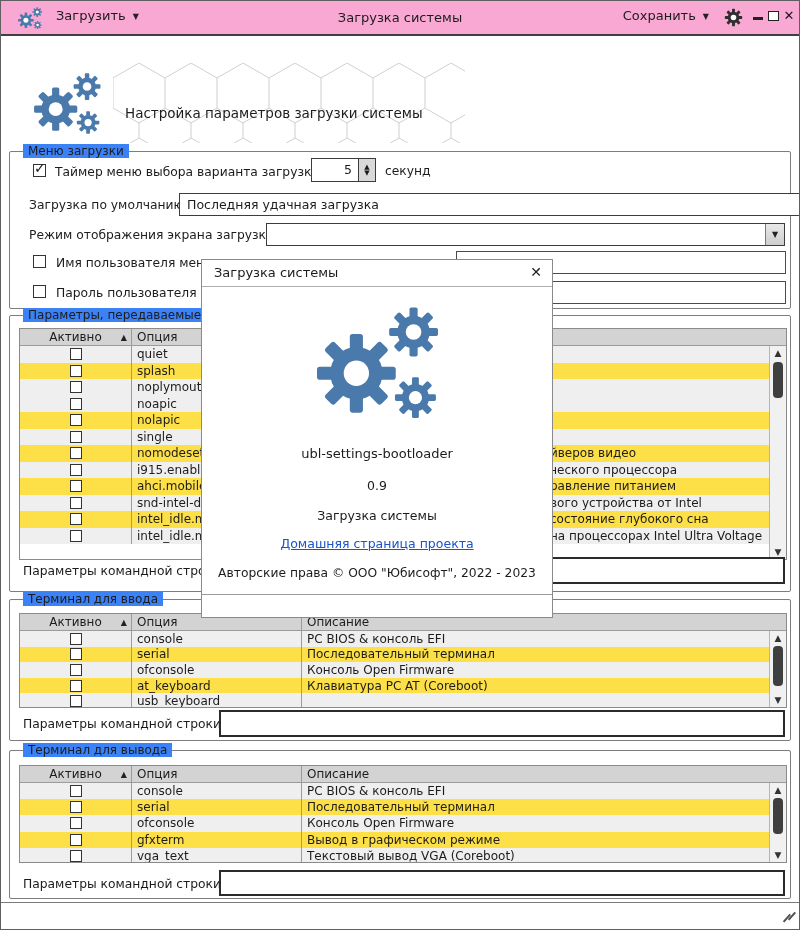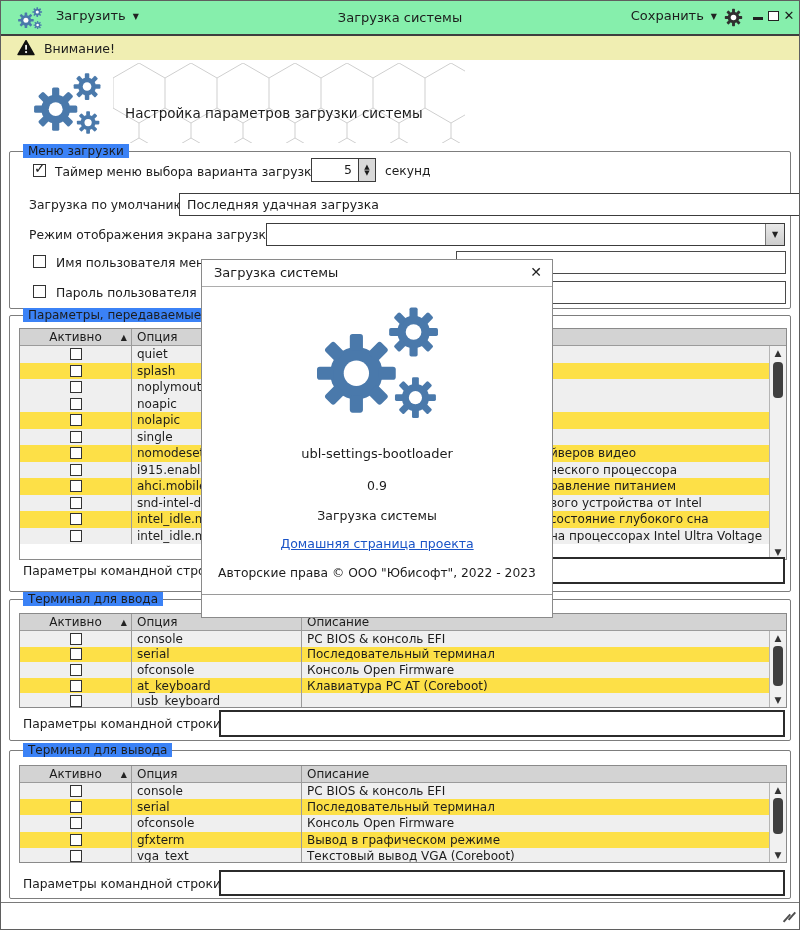--- a/index.html
+++ b/index.html
@@ -1,20 +1,20 @@
 <!DOCTYPE html>
 <html lang="ru"><head>
 <meta charset="utf-8">
 <style>
   html,body{margin:0;padding:0;background:#e8e8e8;}
   .app{position:relative;width:800px;height:930px;background:#fff;border:1px solid #5f5f5f;
        box-sizing:border-box;overflow:hidden;font-family:"DejaVu Sans",sans-serif;color:#1c1c1c;}
   .abs{position:absolute;}
   
-  .toolbar{position:absolute;left:0;top:0;right:0;height:33px;background:#86efac;border-bottom:2px solid #3f3f3f;padding-left:26px;}
+  .toolbar{position:absolute;left:0;top:0;right:0;height:33px;background:#f9a8d4;border-bottom:2px solid #3f3f3f;padding-left:26px;}
   .tb-btn{position:absolute;top:7px;font-size:13px;cursor:default;display:flex;align-items:center;gap:7px;}
   .caret{font-size:8px;position:relative;top:1px;color:#222;}
   .tb-title{position:absolute;left:0;right:0;top:9px;text-align:center;font-size:13px;}
   .winbtn{position:absolute;top:8px;width:14px;height:14px;display:flex;align-items:flex-end;justify-content:center;}
   .minbar{width:10px;height:3px;background:#222;margin-bottom:3px;}
   .restore{position:relative;width:9px;height:8px;border:1.5px solid #222;background:#fff;margin-bottom:2px;}
   .restore::before{content:"";position:absolute;left:2px;top:-5px;width:9px;height:8px;border:1.5px solid #222;background:#fff;z-index:-1;}
   .closex{font-size:13px;line-height:14px;color:#1a1a1a;}
   
   .warnbar{position:absolute;left:0;right:0;top:35px;height:24px;background:#f0eeb2;display:flex;align-items:center;}
@@ -124,46 +124,38 @@
 
   <div class="toolbar">
     <svg class="abs" style="left:14px;top:4px" width="30" height="26" viewBox="0 0 160 140">
         <use href="#gears-logo"></use>
       </svg>
     <div class="tb-btn" style="left:55px">
       <span>Загрузить</span>
       <span class="caret">▼</span>
     </div>
     <div class="tb-title">Загрузка системы</div>
-    <div class="tb-btn" style="right:82px">
+    <div class="tb-btn" style="right:90px">
       <span>Сохранить</span>
       <span class="caret">▼</span>
     </div>
     <svg class="abs" style="right:56px;top:7px" width="19" height="19" viewBox="-46 -46 92 92">
         <use href="#gear" color="#2f2f2f"></use>
       </svg>
     <div class="winbtn" style="right:34px">
         <span class="minbar"></span>
       </div>
     <div class="winbtn" style="right:19px">
         <span class="restore"></span>
       </div>
     <div class="winbtn" style="right:3px">
         <span class="closex">✕</span>
       </div>
   </div>
 
-  <div class="warnbar">
-    <svg class="warn-ico" width="18" height="16" viewBox="0 0 24 22">
-      <path d="M12 1 L23 20 H1 Z" fill="#111" stroke="#111" stroke-width="2" stroke-linejoin="round"></path>
-      <rect x="10.9" y="6.5" width="2.4" height="7" rx="1.2" fill="#fff"></rect>
-      <circle cx="12.1" cy="16.6" r="1.5" fill="#fff"></circle>
-    </svg>
-    <span class="warn-text">Внимание!</span>
-  </div>
 
   <svg class="hexes" width="352" height="80">
     <rect width="352" height="80" fill="url(#hexp)"></rect>
   </svg>
   <svg class="abs" style="left:24px;top:66px" width="84" height="72" viewBox="0 0 160 140">
       <use href="#gears-logo"></use>
     </svg>
   <div class="banner-title">Настройка параметров загрузки системы</div>
 
   <div class="fs" style="left:8px;top:150px;width:782px;height:158px;"></div>

